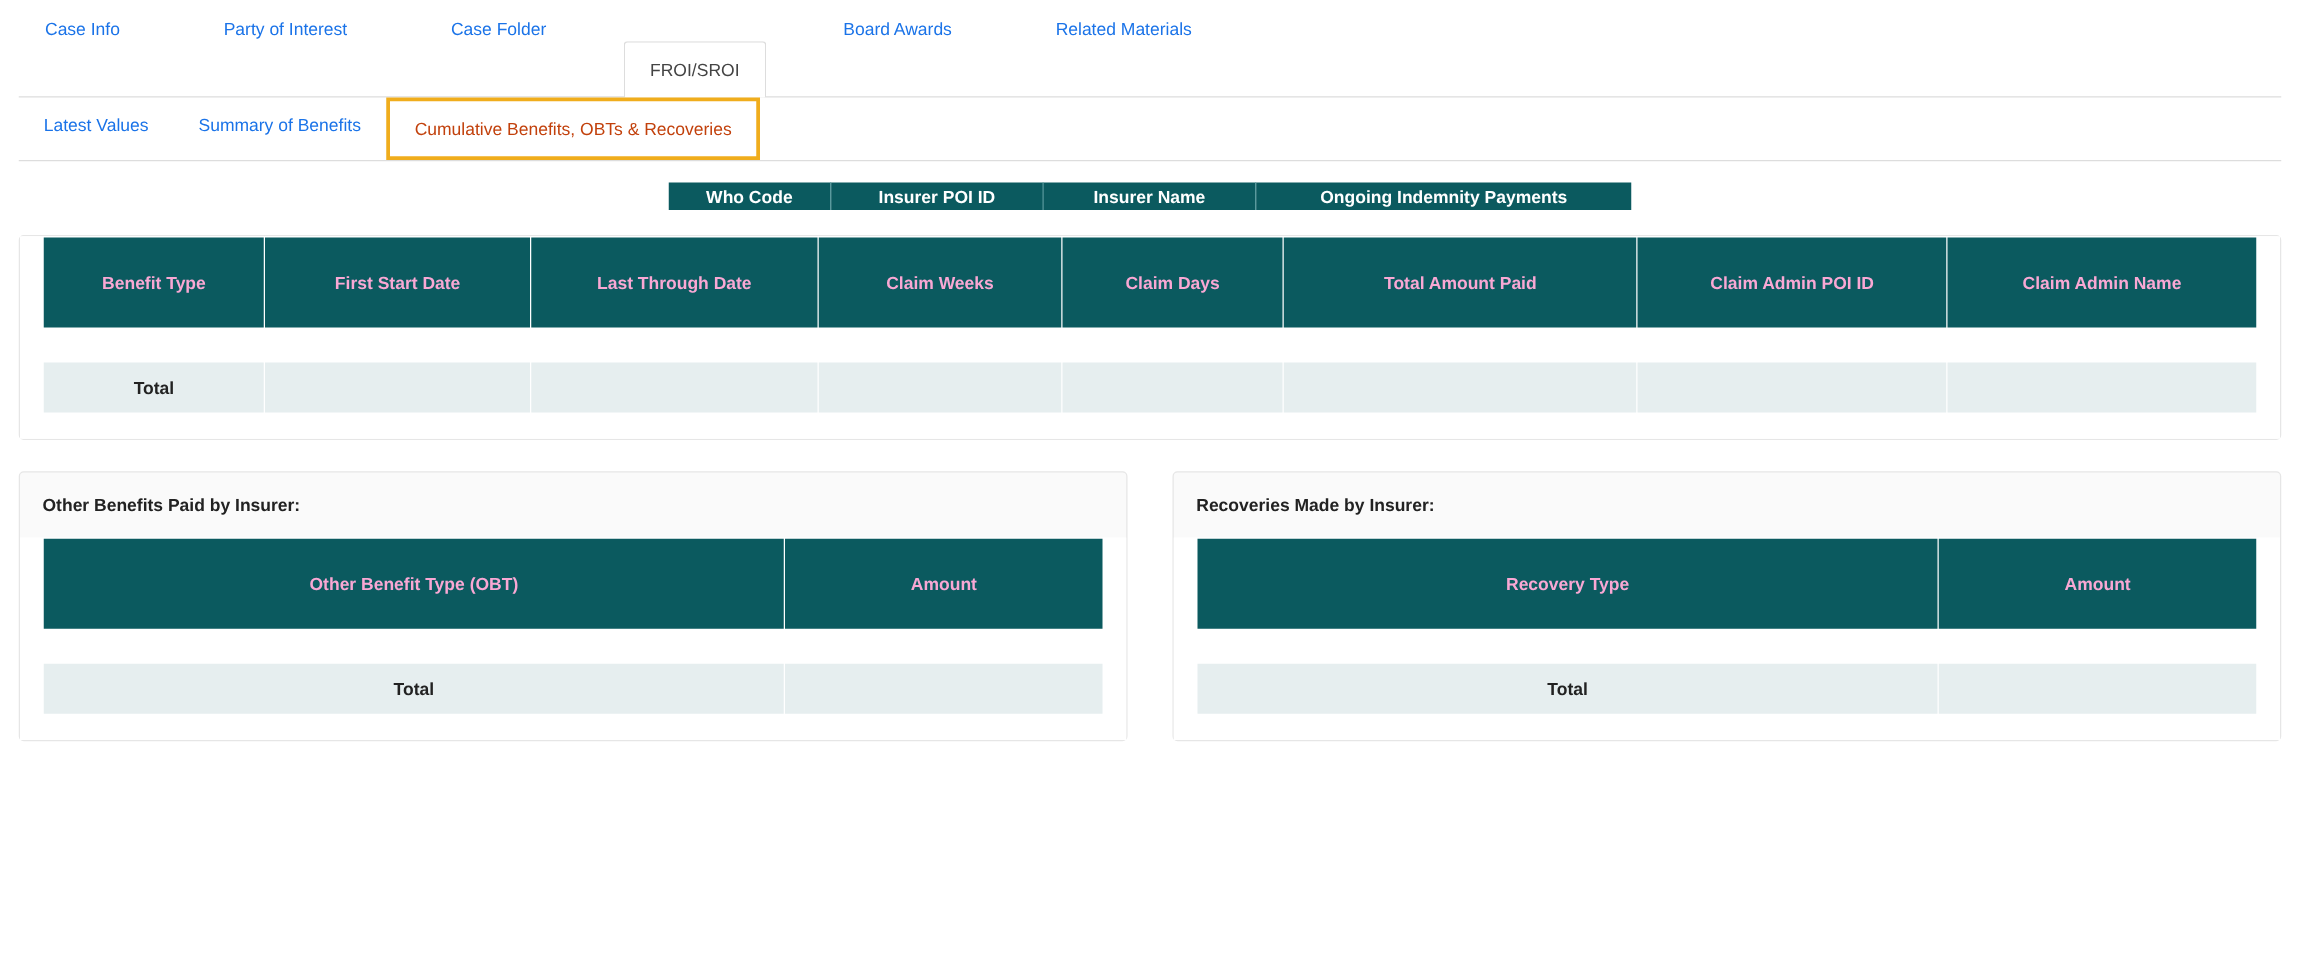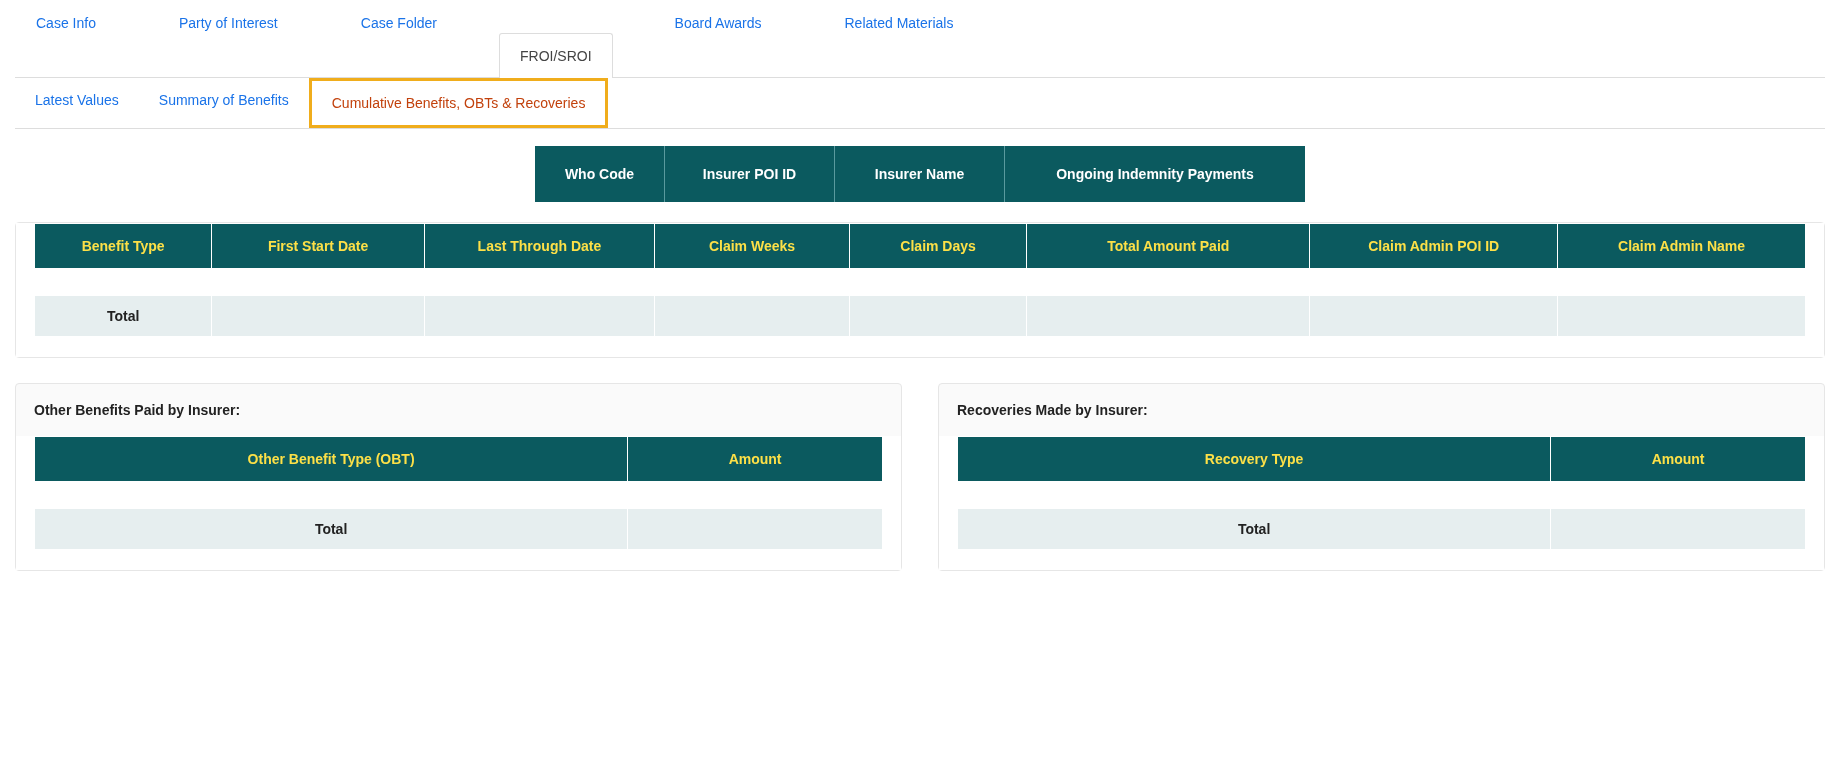--- a/index.html
+++ b/index.html
@@ -57,21 +57,21 @@
   .info-header {
     display: flex;
     justify-content: center;
     margin: 0 0 20px 0;
   }
   .info-header-cell {
     background: #0b5a5f;
     color: #fff;
     font-weight: bold;
     text-align: center;
-    padding: 20px 18px;
+    padding: 3px 18px;
     border-right: 1px solid #5a9a9e;
     font-size: 14px;
   }
   .info-header-cell:last-child { border-right: none; }
   .info-header-cell.c1 { min-width: 130px; }
   .info-header-cell.c2 { min-width: 170px; }
   .info-header-cell.c3 { min-width: 170px; }
   .info-header-cell.c4 { min-width: 300px; }
 
   
@@ -89,23 +89,23 @@
   }
   .panel-body {
     padding: 0 18px 20px 18px;
     background: #fff;
   }
 
   
   .tbl { width: 100%; border-collapse: separate; border-spacing: 1px; }
   .tbl th {
     background: #0b5a5f;
-    color: #fde047;
-    font-weight: bold;
-    padding: 14px 10px;
+    color: #f9a8d4;
+    font-weight: bold;
+    padding: 28px 10px;
     text-align: center;
     font-size: 14px;
   }
   .tbl td {
     padding: 12px 10px;
     text-align: center;
     background: #fff;
     height: 26px;
   }
   .tbl tr.total-row td {

